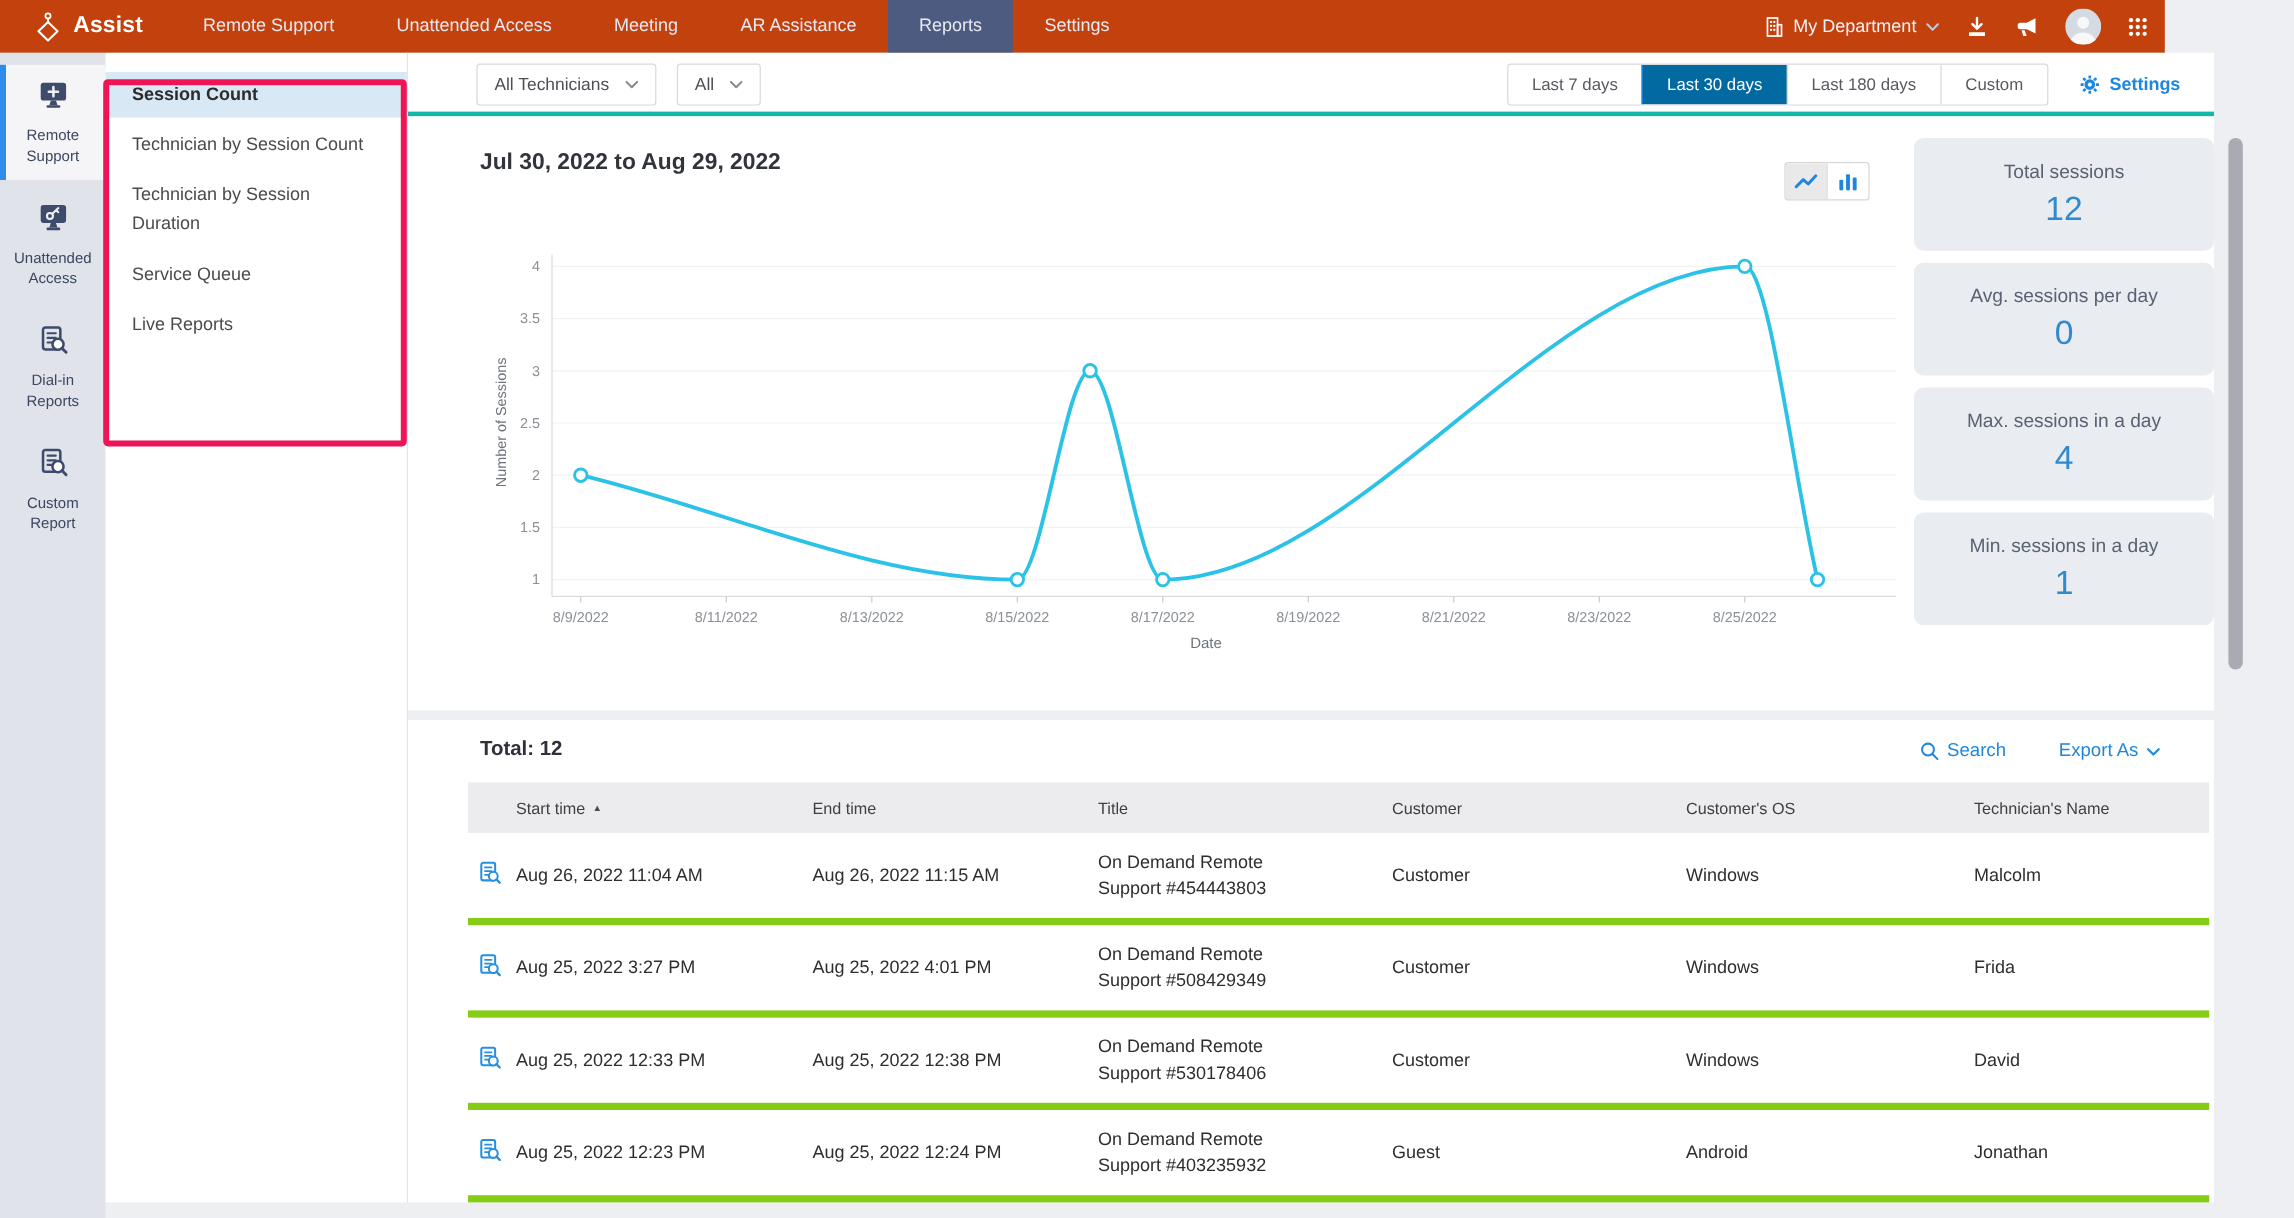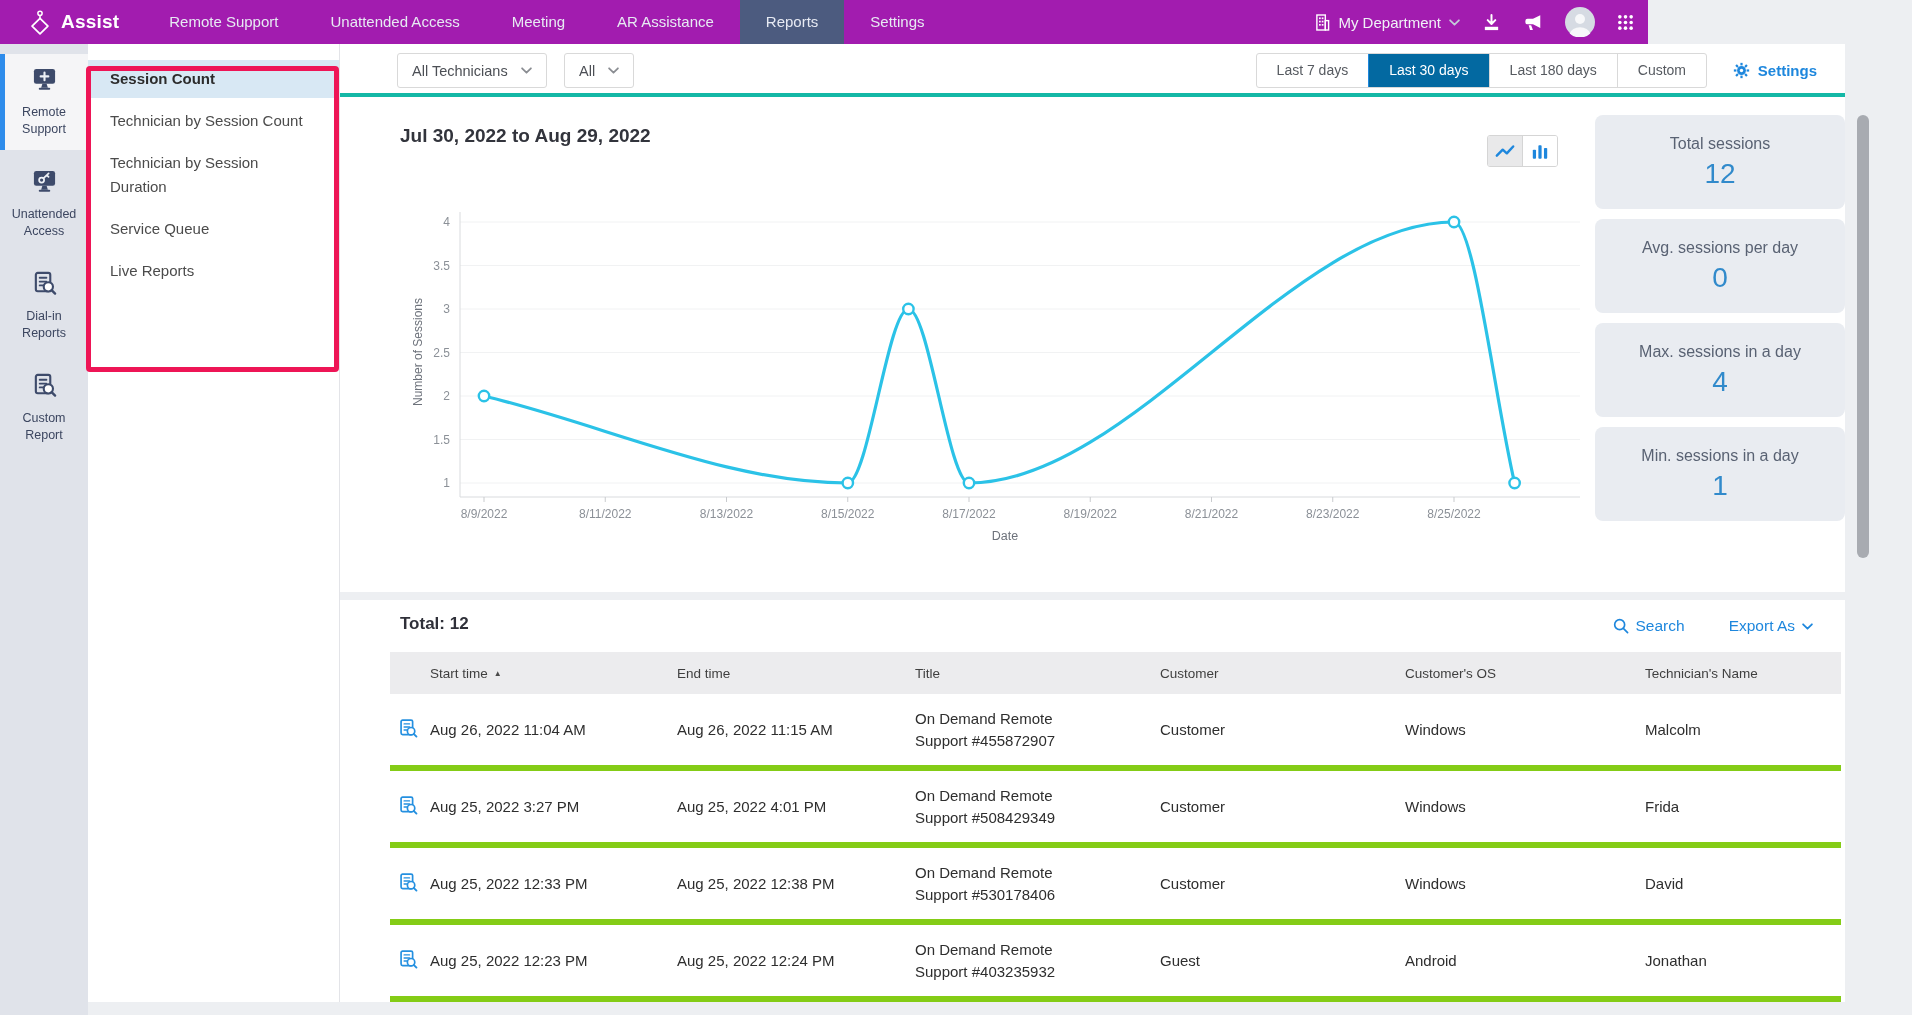--- a/index.html
+++ b/index.html
@@ -1,21 +1,21 @@
 <!DOCTYPE html>
 <html><head>
 <meta charset="utf-8">
 <style>
   html,body{margin:0;padding:0;background:#e4e6ea;}
   #app{position:relative;width:1912px;height:1015px;overflow:hidden;background:#edeff2;
        font-family:"Liberation Sans",sans-serif;-webkit-font-smoothing:antialiased;}
   .icon{display:inline-flex;align-items:center;justify-content:center;line-height:0;}
 
   
-  .navbar{position:absolute;left:0;top:0;width:1648px;height:44px;background:#a21caf;display:flex;align-items:center;}
+  .navbar{position:absolute;left:0;top:0;width:1804px;height:44px;background:#c2410c;display:flex;align-items:center;}
   .brand{display:flex;align-items:center;gap:9px;margin-left:28px;}
   .brand-name{color:#fff;font-size:19px;font-weight:700;letter-spacing:.2px;}
   .nav-items{display:flex;height:44px;margin-left:24px;}
   .nav-item{line-height:44px;padding:0 26px;font-size:15px;color:#e7eaf3;cursor:pointer;white-space:nowrap;}
   .nav-item.active{background:#4c5b7f;}
   .nav-right{position:absolute;right:14px;top:0;height:44px;display:flex;align-items:center;gap:22px;}
   .dept{display:flex;align-items:center;gap:8px;color:#f0f2f7;font-size:15px;cursor:pointer;}
   .dept .chev{color:#c3c9d8;}
 
   
@@ -55,21 +55,21 @@
 
   
   .stats{position:absolute;left:1255px;top:18px;width:250px;display:flex;flex-direction:column;gap:10px;}
   .stat-card{height:94px;background:#e9ecf1;border-radius:8px;display:flex;flex-direction:column;align-items:center;justify-content:center;}
   .stat-label{font-size:16px;color:#596273;margin-bottom:5px;}
   .stat-value{font-size:28px;color:#318acb;}
 
   
   .table-section{position:absolute;left:340px;top:600px;width:1505px;height:402px;background:#fff;}
   .table-total{position:absolute;left:60px;top:14px;font-size:17px;font-weight:700;color:#2f3039;}
-  .table-actions{position:absolute;right:32px;top:17px;display:flex;gap:44px;}
+  .table-actions{position:absolute;right:45px;top:17px;display:flex;gap:44px;}
   .tlink{display:flex;align-items:center;gap:7px;color:#1e87dd;font-size:15.5px;cursor:pointer;}
   .grid7{display:grid;grid-template-columns:40px 247px 238px 245px 245px 240px 1fr;align-items:center;}
   .thead{position:absolute;top:52px;left:50px;right:4px;height:42px;background:#ececee;}
   .hcell{font-size:13.5px;color:#3f3f3f;white-space:nowrap;}
   .sort{font-size:8px;color:#4a4a4a;margin-left:6px;vertical-align:2px;}
   .tbody{position:absolute;top:94px;left:50px;right:4px;}
   .trow{height:77px;border-bottom:6px solid #84cc16;box-sizing:border-box;}
   .cell{font-size:15px;color:#2e2e2e;white-space:nowrap;}
   .title-cell{white-space:normal;padding-right:60px;line-height:1.45;}
   .icon-cell{padding-left:8px;}
@@ -376,21 +376,21 @@
     <div class="cell icon-cell"><span class="icon">
               <svg width="20" height="21" viewBox="0 0 26 26">
                 <rect x="4" y="2" width="15" height="19" rx="2" fill="none" stroke="#2590e0" stroke-width="2.2"></rect>
                 <path d="M8 7 h7 M8 11 h7 M8 15 h3.5" stroke="#2590e0" stroke-width="1.9" stroke-linecap="round"></path>
                 <circle cx="17" cy="16.5" r="4.8" fill="#fff" stroke="#2590e0" stroke-width="2.2"></circle>
                 <path d="M20.4 19.9 L24 23.5" stroke="#2590e0" stroke-width="2.5" stroke-linecap="round"></path>
               </svg>
             </span></div>
     <div class="cell">Aug 26, 2022 11:04 AM</div>
     <div class="cell">Aug 26, 2022 11:15 AM</div>
-    <div class="cell title-cell">On Demand Remote Support #455872907</div>
+    <div class="cell title-cell">On Demand Remote Support #454443803</div>
     <div class="cell">Customer</div>
     <div class="cell">Windows</div>
     <div class="cell">Malcolm</div>
         </div>
         <div class="trow grid7">
     <div class="cell icon-cell"><span class="icon">
               <svg width="20" height="21" viewBox="0 0 26 26">
                 <rect x="4" y="2" width="15" height="19" rx="2" fill="none" stroke="#2590e0" stroke-width="2.2"></rect>
                 <path d="M8 7 h7 M8 11 h7 M8 15 h3.5" stroke="#2590e0" stroke-width="1.9" stroke-linecap="round"></path>
                 <circle cx="17" cy="16.5" r="4.8" fill="#fff" stroke="#2590e0" stroke-width="2.2"></circle>

